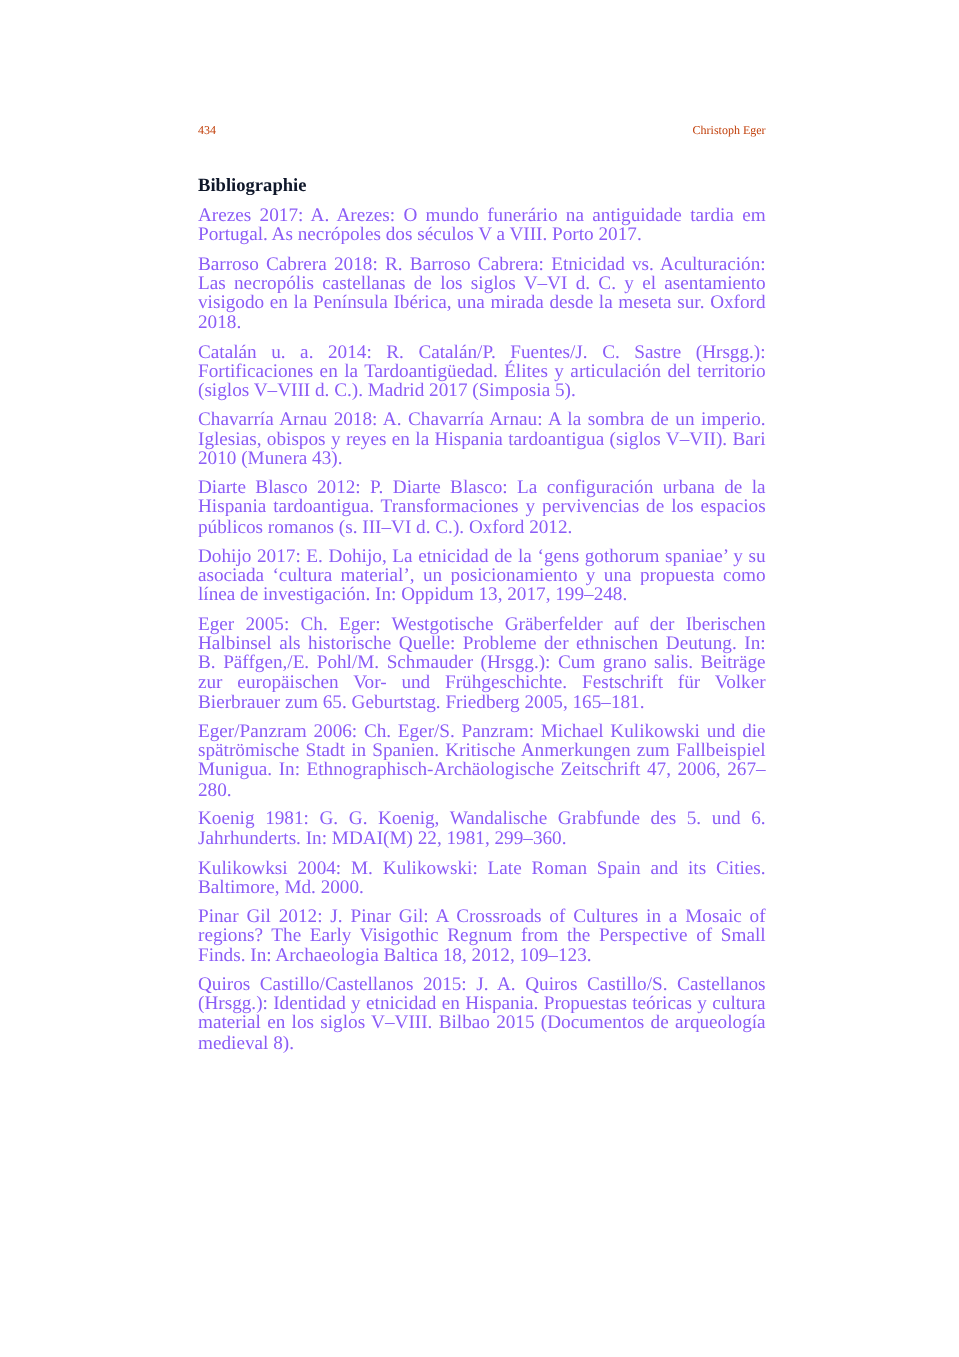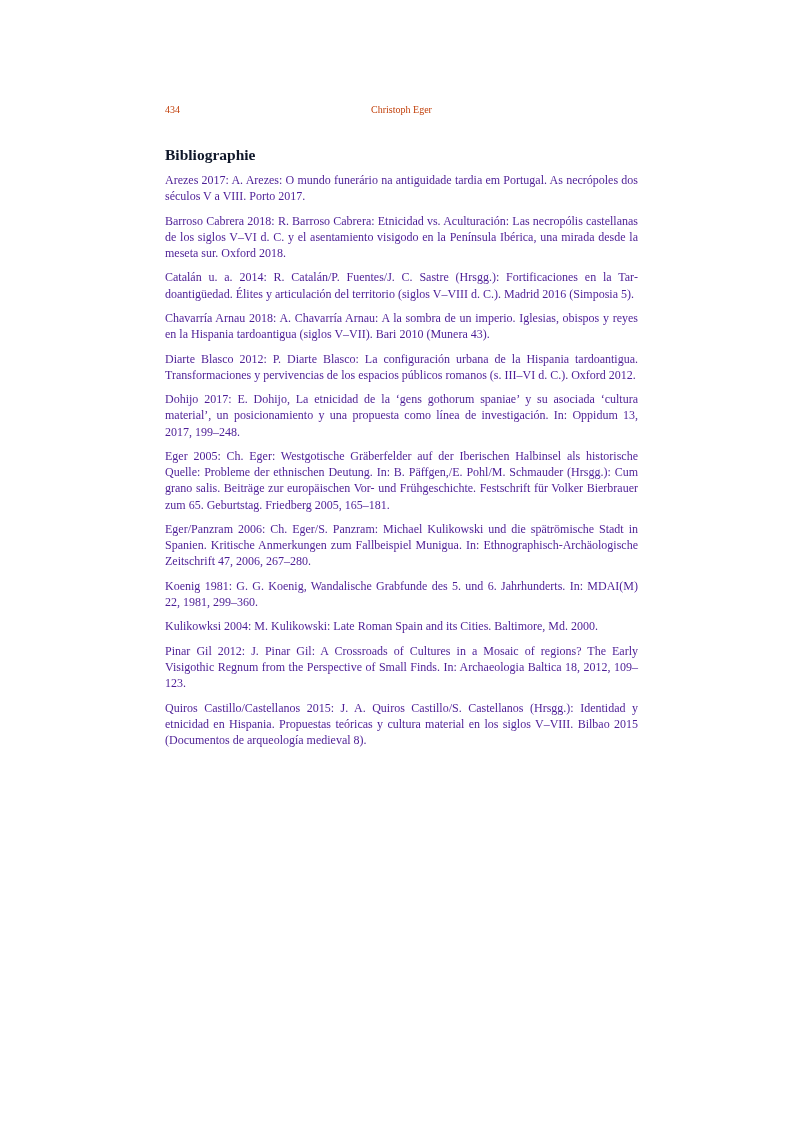--- a/index.html
+++ b/index.html
@@ -27,63 +27,63 @@
   .page-number {
     position: absolute;
     left: 0;
     top: -26px;
   }
   .running-author {
     position: absolute;
     left: 0;
     right: 0;
     top: -26px;
-    text-align: center;
+    text-align: right;
   }
   .section-title {
     position: absolute;
     top: 146px;
     left: 165px;
     margin: 0;
     font-size: 15.5px;
     font-weight: bold;
     color: #0f172a;
   }
   .bib-list {
     position: absolute;
     top: 172px;
     left: 165px;
     width: 473px;
     margin: 0;
     padding: 0;
     list-style: none;
   }
   .bib-entry {
-    font-size: 12px;
+    font-size: 16px;
     line-height: 16.2px;
     text-align: justify;
     hyphens: manual;
     margin: 0 0 8.2px 0;
-    color: #4c1d95;
+    color: #8b5cf6;
   }
 </style>
 </head>
 <body>
 
 <div class="running-head">
   <span class="page-number">434</span>
   <span class="running-author">Christoph Eger</span>
 </div>
 
 <h2 class="section-title">Bibliographie</h2>
 
 <ul class="bib-list">
   <li class="bib-entry">Arezes 2017: A. Arezes: O mundo funerário na antiguidade tardia em Portugal. As necró­poles dos séculos V a VIII. Porto 2017.</li>
   <li class="bib-entry">Barroso Cabrera 2018: R. Barroso Cabrera: Etnicidad vs. Aculturación: Las necropólis ca­stellanas de los siglos V–VI d. C. y el asentamiento visigodo en la Península Ibérica, una mirada desde la meseta sur. Oxford 2018.</li>
-  <li class="bib-entry">Catalán u. a. 2014: R. Catalán/P. Fuentes/J. C. Sastre (Hrsgg.): Fortificaciones en la Tar­doantigüedad. Élites y articulación del territorio (siglos V–VIII d. C.). Madrid 2016 (Simpo­sia 5).</li>
+  <li class="bib-entry">Catalán u. a. 2014: R. Catalán/P. Fuentes/J. C. Sastre (Hrsgg.): Fortificaciones en la Tar­doantigüedad. Élites y articulación del territorio (siglos V–VIII d. C.). Madrid 2017 (Simpo­sia 5).</li>
   <li class="bib-entry">Chavarría Arnau 2018: A. Chavarría Arnau: A la sombra de un imperio. Iglesias, obispos y reyes en la Hispania tardoantigua (siglos V–VII). Bari 2010 (Munera 43).</li>
   <li class="bib-entry">Diarte Blasco 2012: P. Diarte Blasco: La configuración urbana de la Hispania tardoantigua. Transformaciones y pervivencias de los espacios públicos romanos (s. III–VI d. C.). Oxford 2012.</li>
   <li class="bib-entry">Dohijo 2017: E. Dohijo, La etnicidad de la ‘gens gothorum spaniae’ y su asociada ‘cultura material’, un posicionamiento y una propuesta como línea de investigación. In: Oppidum 13, 2017, 199–248.</li>
   <li class="bib-entry">Eger 2005: Ch. Eger: Westgotische Gräberfelder auf der Iberischen Halbinsel als historische Quelle: Probleme der ethnischen Deutung. In: B. Päffgen,/E. Pohl/M. Schmauder (Hrsgg.): Cum grano salis. Beiträge zur europäischen Vor- und Frühgeschichte. Festschrift für Volker Bierbrauer zum 65. Geburtstag. Friedberg 2005, 165–181.</li>
   <li class="bib-entry">Eger/Panzram 2006: Ch. Eger/S. Panzram: Michael Kulikowski und die spätrömische Stadt in Spanien. Kritische Anmerkungen zum Fallbeispiel Munigua. In: Ethnographisch-Archä­ologische Zeitschrift 47, 2006, 267–280.</li>
   <li class="bib-entry">Koenig 1981: G. G. Koenig, Wandalische Grabfunde des 5. und 6. Jahrhunderts. In: MDAI(M) 22, 1981, 299–360.</li>
   <li class="bib-entry">Kulikowksi 2004: M. Kulikowski: Late Roman Spain and its Cities. Baltimore, Md. 2000.</li>
   <li class="bib-entry">Pinar Gil 2012: J. Pinar Gil: A Crossroads of Cultures in a Mosaic of regions? The Early Visigothic Regnum from the Perspective of Small Finds. In: Archaeologia Baltica 18, 2012, 109–123.</li>
   <li class="bib-entry">Quiros Castillo/Castellanos 2015: J. A. Quiros Castillo/S. Castellanos (Hrsgg.): Identidad y etnicidad en Hispania. Propuestas teóricas y cultura material en los siglos V–VIII. Bilbao 2015 (Documentos de arqueología medieval 8).</li>
 </ul>

